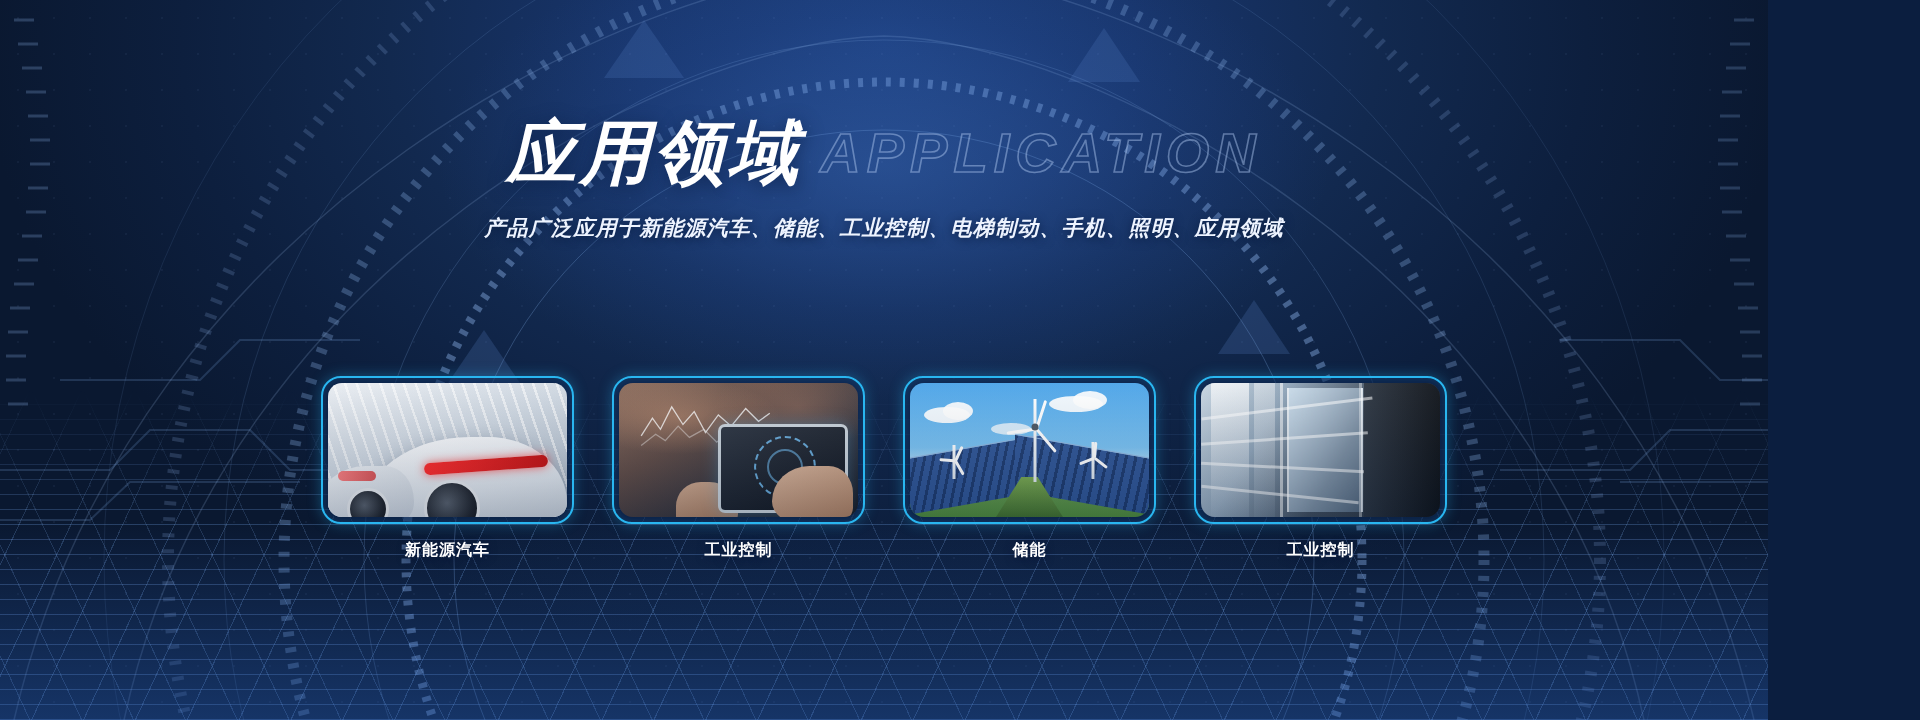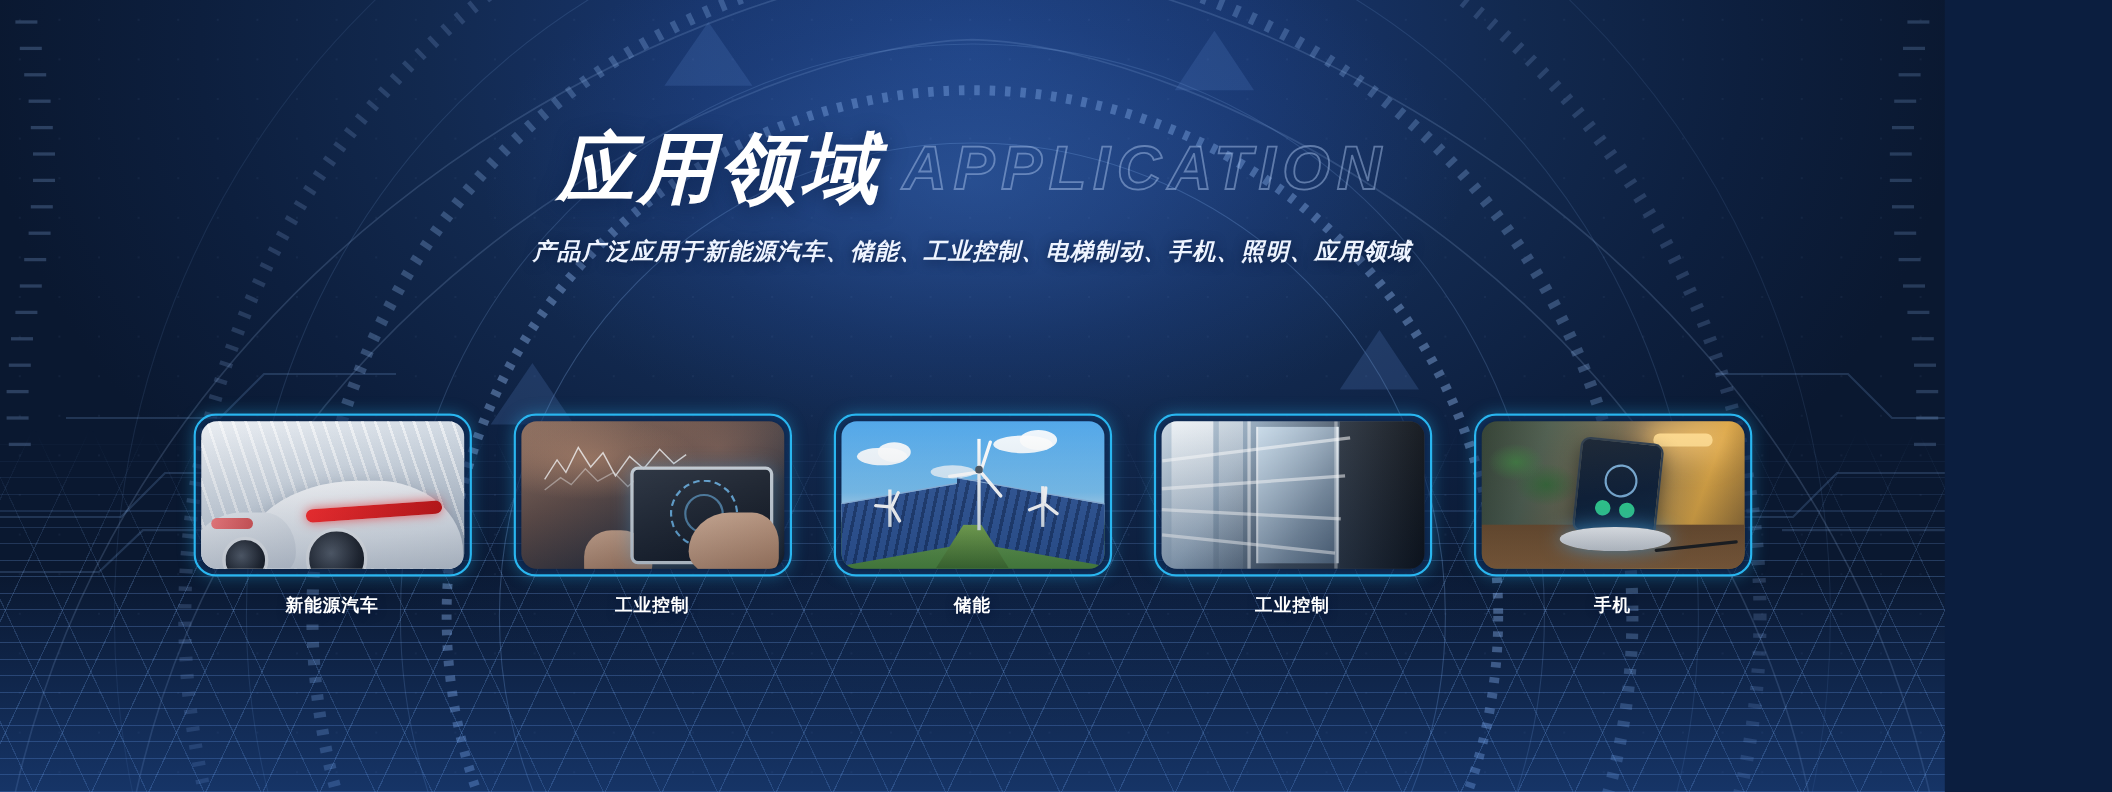--- a/index.html
+++ b/index.html
@@ -579,34 +579,15 @@
           <div class="beam" style="left:0;top:62%;width:68%;height:3px;transform:rotate(3deg);"></div>
           <div class="beam" style="left:0;top:82%;width:66%;height:3px;transform:rotate(6deg);"></div>
           <div class="beam" style="left:33%;top:0;width:3px;height:100%;"></div>
           <div class="beam" style="left:66%;top:0;width:3px;height:100%;opacity:.7;"></div>
           <div class="img-shade"></div>
         </div>
       </div>
       <div class="card-label">工业控制</div>
     </div>
 
-    <div class="card">
-      <div class="card-frame">
-        <div class="card-img ill-phone">
-          <div class="plant"></div>
-          <div class="lamp"></div>
-          <div class="desk"></div>
-          <div class="stand"></div>
-          <div class="phone">
-            <div class="ring"></div>
-            <div class="dot d1"></div>
-            <div class="dot d2"></div>
-          </div>
-          <div class="base"></div>
-          <div class="cable"></div>
-          <div class="img-shade"></div>
-        </div>
-      </div>
-      <div class="card-label">手机</div>
-    </div>
 
   </div>
 </div>
 
 </body></html>

